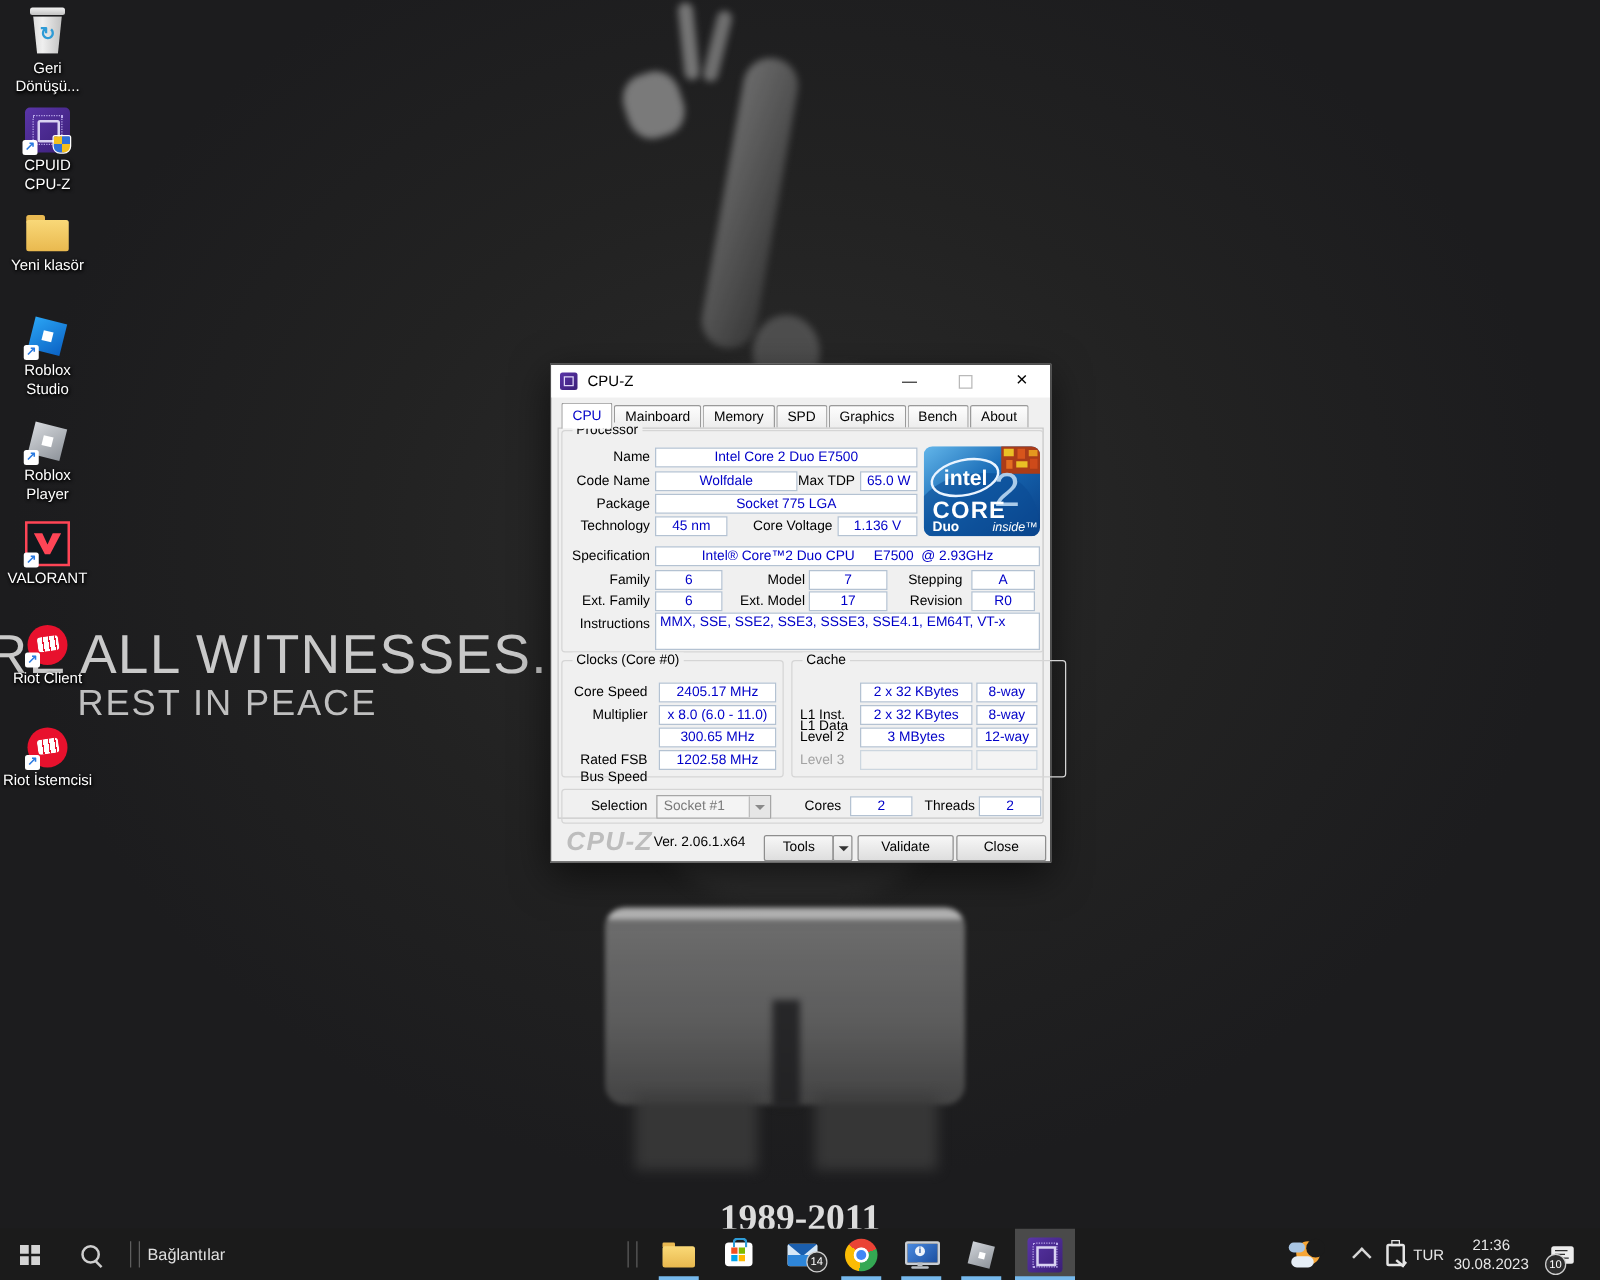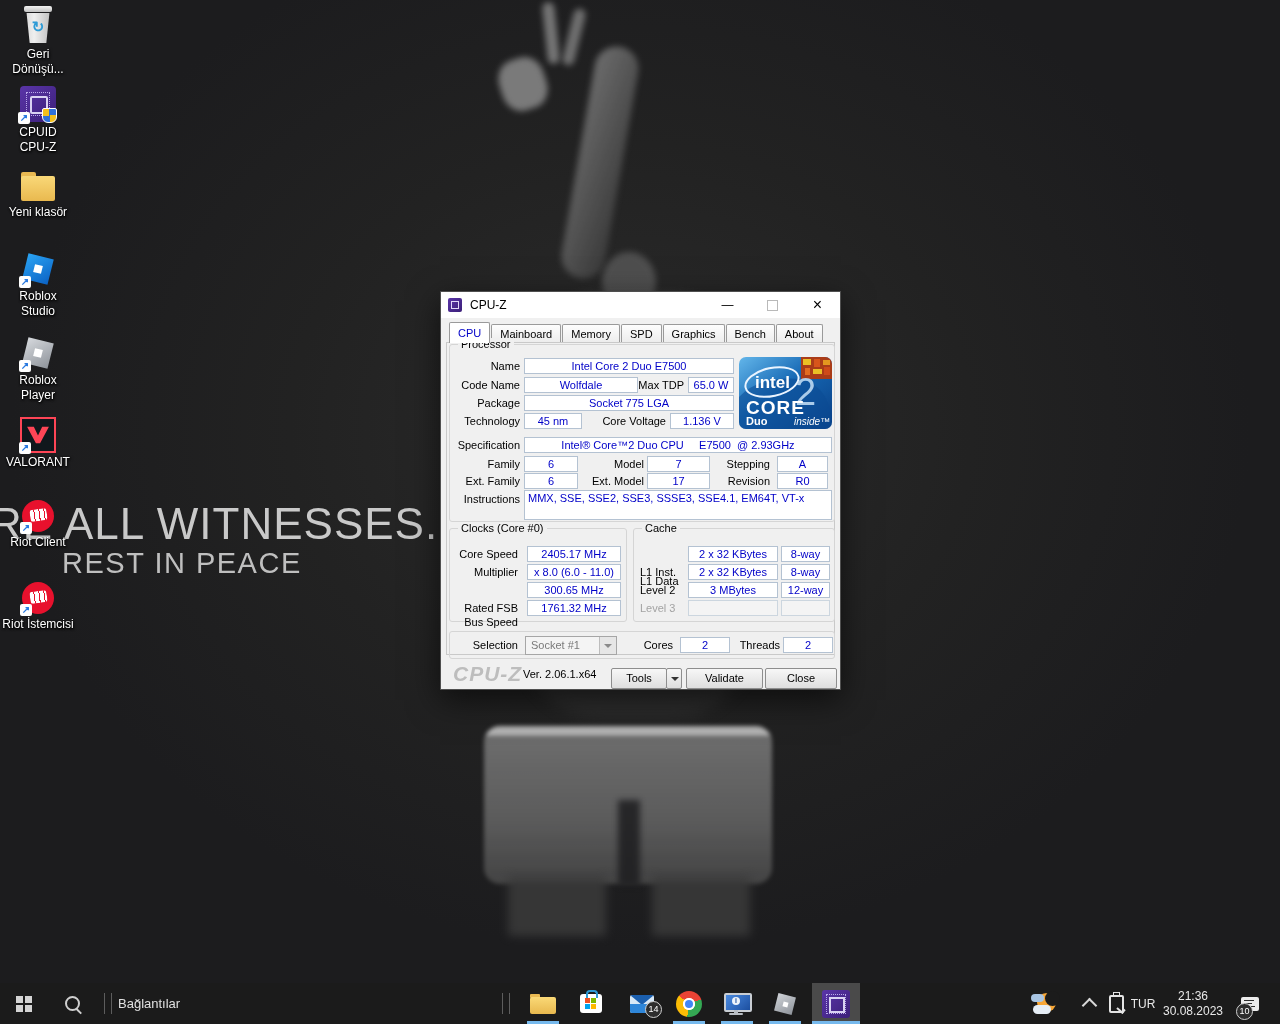--- a/index.html
+++ b/index.html
@@ -208,20 +208,21 @@
   <div class="fig fig-finger1"></div>
   <div class="fig fig-finger2"></div>
   <div class="fig fig-head"></div>
   <div class="fig fig-torso"></div>
   <div class="fig fig-shorts"></div>
   <div class="fig fig-shorts-split"></div>
   <div class="fig fig-leg1"></div>
   <div class="fig fig-leg2"></div>
   <div class="wp-headline">WE ARE ALL WITNESSES.</div>
   <div class="wp-subline">REST IN PEACE</div>
+  <div class="wp-years">1989-2011</div>
 </div>
 
 <div class="dicon" style="top:6px;">
   <div class="art art-bin">
     <div class="bin-lid"></div>
       <div class="bin-body"></div>
     <div class="bin-glyph">↻</div>
   </div>
   <div class="lbl">Geri
 Dönüşü...</div>
@@ -378,24 +379,24 @@
 
   <div class="grp" style="left:8px;top:236px;width:178px;height:94px;">
     <span class="legend">Clocks (Core #0)</span>
     <div class="lab" style="left:0;top:17px;width:68px;">Core Speed</div>
     <div class="val" style="left:77px;top:17px;width:94px;">2405.17 MHz</div>
     <div class="lab" style="left:0;top:35px;width:68px;">Multiplier</div>
     <div class="val" style="left:77px;top:35px;width:94px;">x 8.0 (6.0 - 11.0)</div>
     <div class="lab" style="left:0;top:53px;width:68px;margin-top:32px;">Bus Speed</div>
     <div class="val" style="left:77px;top:53px;width:94px;">300.65 MHz</div>
     <div class="lab" style="left:0;top:71px;width:68px;">Rated FSB</div>
-    <div class="val" style="left:77px;top:71px;width:94px;">1761.32 MHz</div>
-  </div>
-
-  <div class="grp" style="left:192px;top:236px;width:202px;height:94px;text-decoration:underline;">
+    <div class="val" style="left:77px;top:71px;width:94px;">1202.58 MHz</div>
+  </div>
+
+  <div class="grp" style="left:192px;top:236px;width:220px;height:94px;text-decoration:underline;">
     <span class="legend">Cache</span>
     <div class="lab left" style="left:6px;top:32px;width:46px;margin-top:12px;">L1 Data</div>
     <div class="val" style="left:54px;top:17px;width:90px;">2 x 32 KBytes</div>
     <div class="val" style="left:147px;top:17px;width:49px;">8-way</div>
     <div class="lab left" style="left:6px;top:35px;width:46px;">L1 Inst.</div>
     <div class="val" style="left:54px;top:35px;width:90px;">2 x 32 KBytes</div>
     <div class="val" style="left:147px;top:35px;width:49px;">8-way</div>
     <div class="lab left" style="left:6px;top:53px;width:46px;">Level 2</div>
     <div class="val" style="left:54px;top:53px;width:90px;">3 MBytes</div>
     <div class="val" style="left:147px;top:53px;width:49px;">12-way</div>

